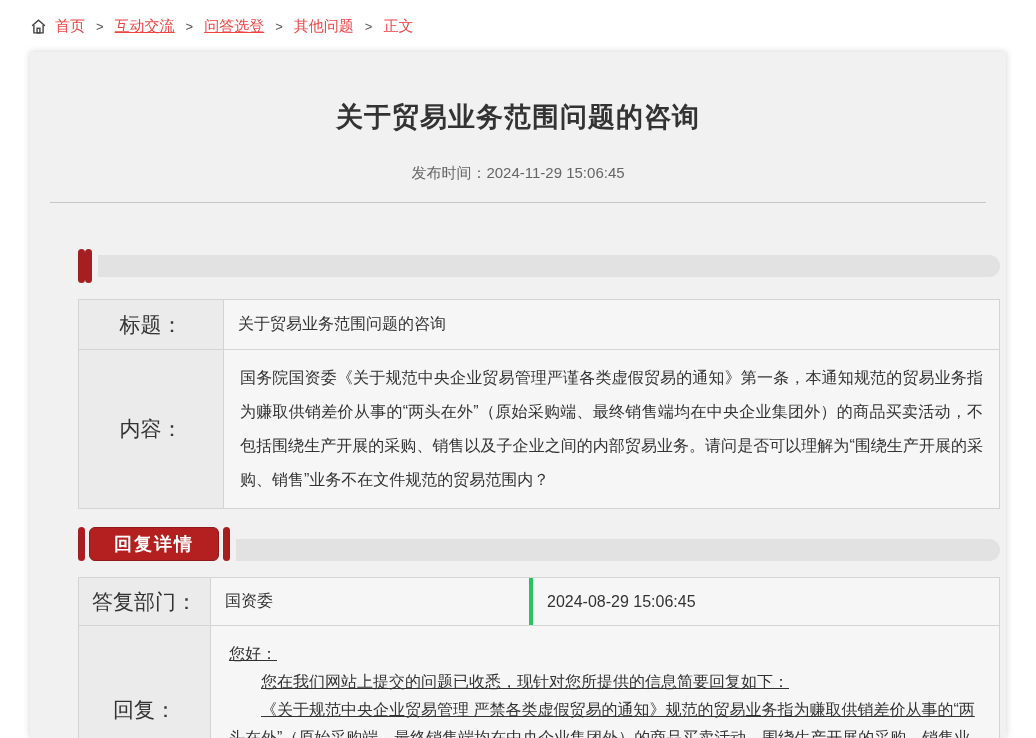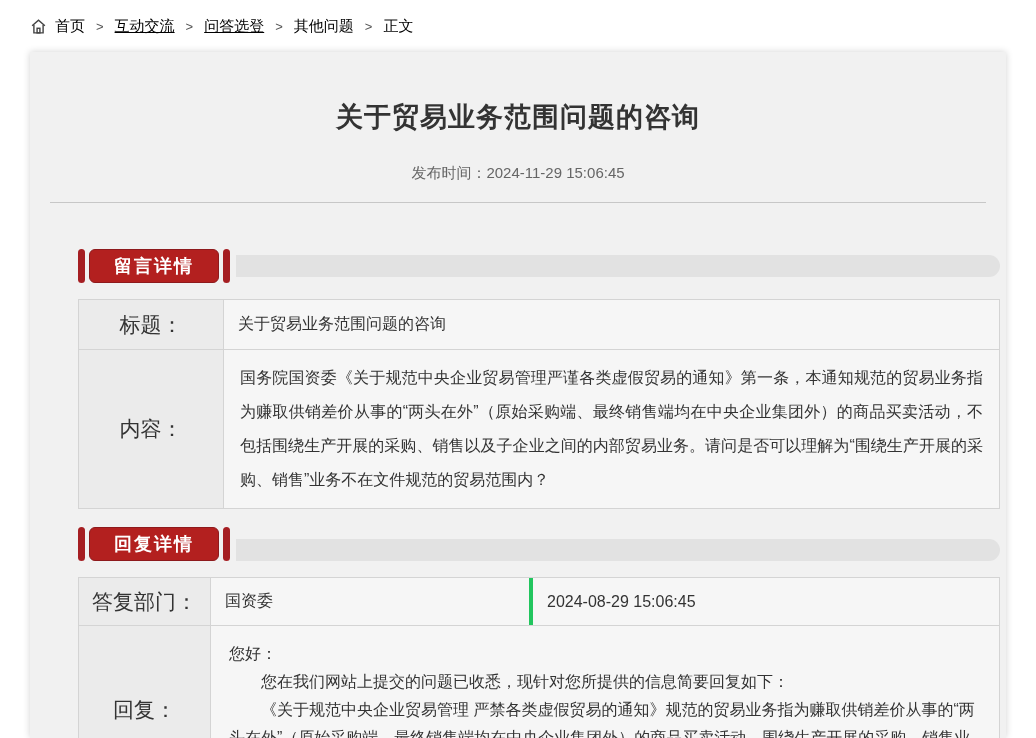--- a/index.html
+++ b/index.html
@@ -9,21 +9,21 @@
     font-family: "Liberation Sans", "DejaVu Sans", sans-serif;
     color: #333;
   }
   
   .crumb-bar {
     height: 52px; display: flex; align-items: center;
     padding-left: 30px; background: #fff;
     font-size: 15px; color: #333;
   }
   .crumb-bar .home-ic { display: inline-flex; margin-right: 8px; }
-  .crumb-item { color: #000000; cursor: pointer; }
+  .crumb-item { color: #ef4444; cursor: pointer; }
   .crumb-item.u { text-decoration: underline; }
   .crumb-sep { color: #555; margin: 0 11px; font-size: 13px; }
   
   .panel {
     margin: 0 30px; height: 686px; background: #f1f1f1;
     box-shadow: 0 0 7px rgba(0,0,0,.18);
     overflow: hidden;
   }
   .page-title {
     padding-top: 47px; text-align: center;
@@ -69,21 +69,21 @@
   .w132 { width: 132px; }
   .w138 { width: 138px; }
   .w322 { width: 322px; flex: none !important; border-right: 4px solid #22c55e; }
   .h50 { min-height: 50px; }
   .h48 { min-height: 48px; }
   .v-center { display: flex; align-items: center; padding: 0 14px; }
   .content-cell {
     padding: 11px 16px; line-height: 34px; text-align: justify; min-height: 140px;
   }
   .reply-cell { padding: 14px 18px; line-height: 28px; }
-  .reply-cell p { margin: 0; }
+  .reply-cell p { margin: 0; text-decoration: underline; }
   .reply-cell p.indent { text-indent: 2em; }
 </style>
 </head>
 <body>
 
 <div class="crumb-bar">
   <span class="home-ic">
     <svg width="17" height="17" viewBox="0 0 24 24" fill="none" stroke="#444" stroke-width="2">
       <path d="M3 11 L12 3 L21 11"></path>
       <path d="M5.5 10 V21 H18.5 V10"></path>
@@ -103,21 +103,20 @@
 
 <div class="panel">
   <div class="page-title">关于贸易业务范围问题的咨询</div>
   <div class="pub-time">发布时间：2024-11-29 15:06:45</div>
   <div class="divider"></div>
 
   <div class="content-wrap">
 
     <div class="section-head first">
       <span class="side-bar"></span>
-      <span class="badge">留言详情</span>
       <span class="side-bar"></span>
       <span class="gray-track"></span>
     </div>
 
     <div class="info-table">
       <div class="t-row h50">
         <div class="t-label w145">标题：</div>
         <div class="t-value v-center">关于贸易业务范围问题的咨询</div>
       </div>
       <div class="t-row">

